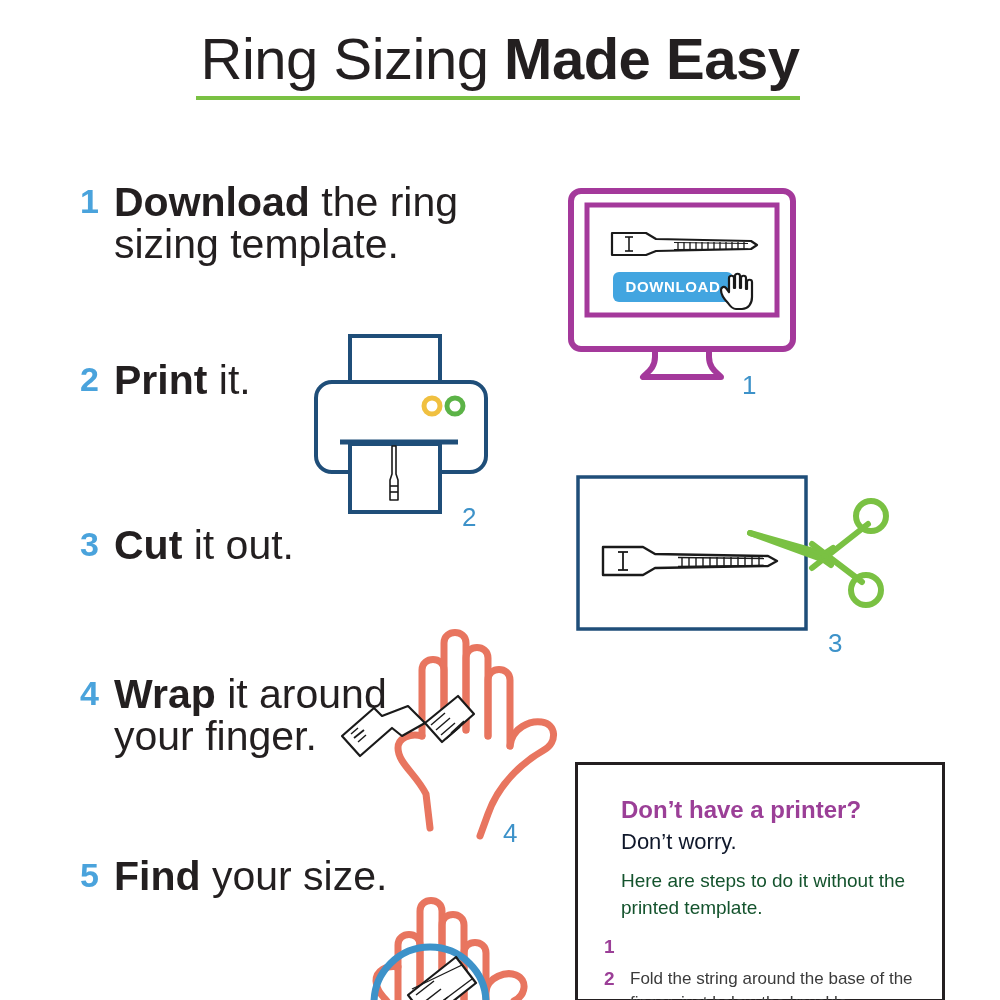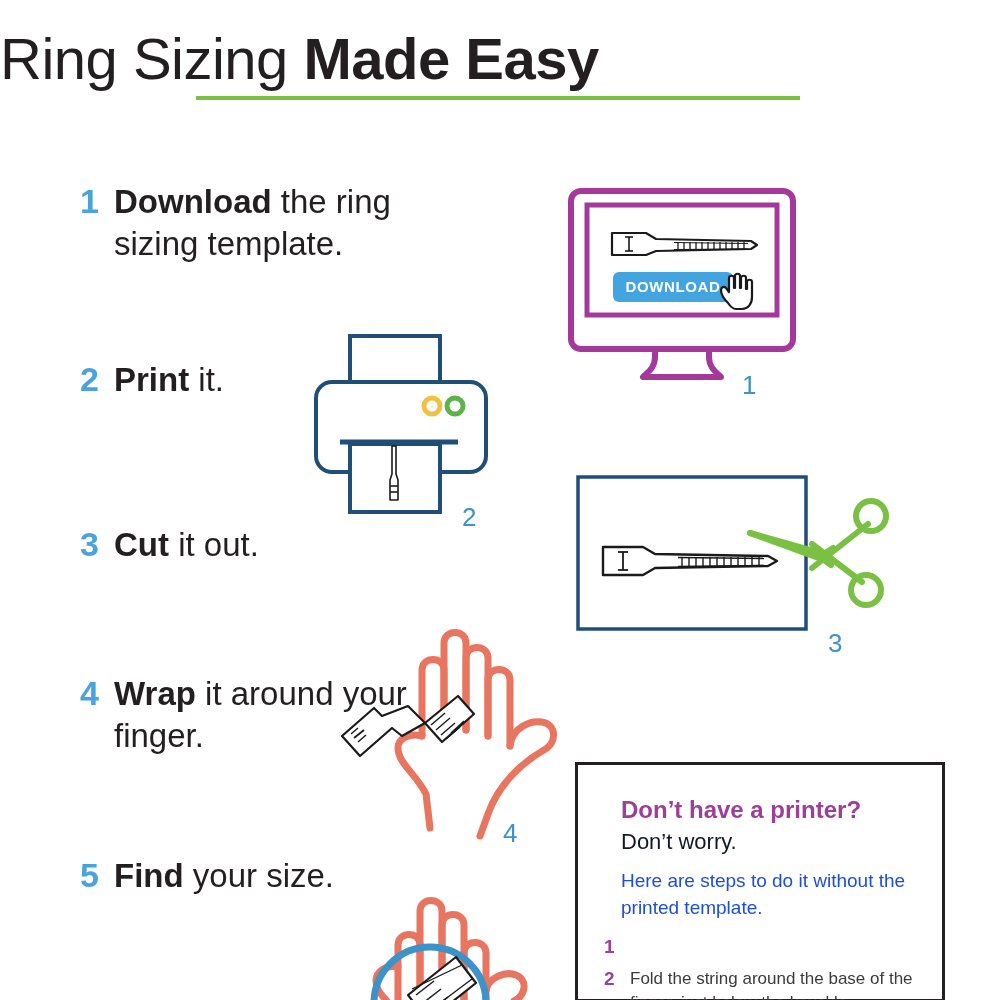--- a/index.html
+++ b/index.html
@@ -7,32 +7,32 @@
     width:1000px;height:1000px;
     background:#ffffff;
     font-family:"Liberation Sans", sans-serif;
     color:#231f20;
     overflow:hidden;
     position:relative;
   }
   .page{position:relative;width:1000px;height:1000px;}
 
   
-  .title-wrap{position:absolute;left:0;top:28px;width:1000px;}
+  .title-wrap{position:absolute;left:0;top:28px;width:1000px;text-align:center;}
   .title{font-size:58px;line-height:62px;letter-spacing:-0.5px;font-weight:400;color:#231f20;white-space:nowrap;}
   .title .bold{font-weight:700;}
   .title-rule{position:absolute;left:196px;top:96px;width:604px;height:4px;background:#7ac143;}
 
   
   .step{position:absolute;display:flex;align-items:flex-start;}
   .step-num{
     color:#4aa3dc;font-weight:700;font-size:34px;line-height:40px;
     width:34px;flex:0 0 34px;
   }
-  .step-text{font-size:33px;line-height:42px;font-weight:300;color:#231f20;}
+  .step-text{font-size:41px;line-height:42px;font-weight:300;color:#231f20;}
   .step-text .bold{font-weight:700;}
 
   #step1{left:80px;top:181px;width:400px;}
   #step2{left:80px;top:359px;width:330px;}
   #step3{left:80px;top:524px;width:330px;}
   #step4{left:80px;top:673px;width:380px;}
   #step5{left:80px;top:855px;width:380px;}
 
   
   .fig-label{position:absolute;color:#3d92c9;font-weight:400;font-size:26px;line-height:26px;}
@@ -40,21 +40,21 @@
   
   .fig{position:absolute;}
 
   
   .infobox{
     position:absolute;left:575px;top:762px;width:370px;height:240px;
     border:3px solid #231f20;background:#ffffff;box-sizing:border-box;
   }
   .ib-title{position:absolute;left:43px;top:32px;font-size:24px;line-height:26px;font-weight:700;color:#9b3f97;white-space:nowrap;}
   .ib-sub{position:absolute;left:43px;top:63px;font-size:22px;line-height:28px;font-weight:300;color:#0f172a;white-space:nowrap;}
-  .ib-body{position:absolute;left:43px;top:102px;width:300px;font-size:19px;line-height:27px;font-weight:300;color:#1d4ed8;}
+  .ib-body{position:absolute;left:43px;top:102px;width:300px;font-size:19px;line-height:27px;font-weight:300;color:#14532d;}
   .ib-list{position:absolute;left:22px;top:170px;width:340px;}
   .ib-item{display:flex;align-items:flex-start;margin-bottom:8px;}
   .ib-num{color:#9b3f97;font-weight:700;font-size:19px;line-height:24px;width:26px;flex:0 0 26px;text-align:left;padding-left:4px;}
   .ib-txt{font-size:17px;line-height:24px;font-weight:300;color:#3b3b3b;}
 </style>
 </head>
 <body>
 
 <div class="page">
 

